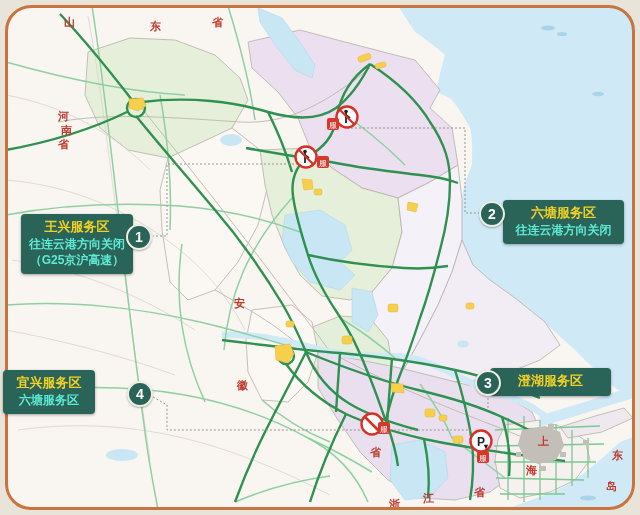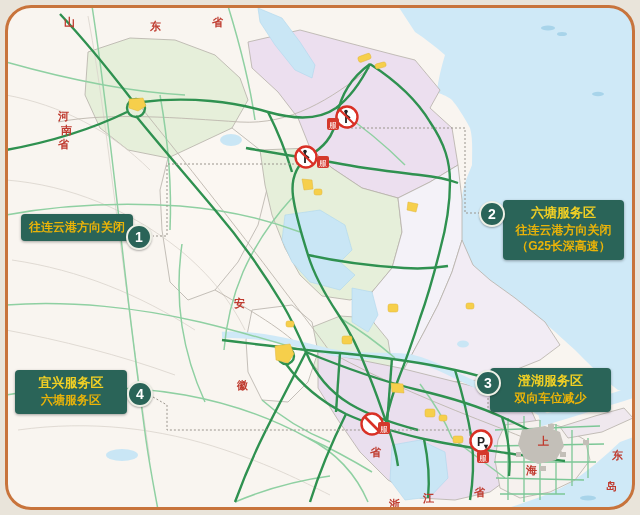--- a/index.html
+++ b/index.html
@@ -18,21 +18,21 @@
     position:absolute;left:5px;top:5px;width:630px;height:505px;
     border:3px solid #c8743c;border-radius:26px;box-sizing:border-box;
     pointer-events:none;z-index:6;
   }
   .callout{
     position:absolute;z-index:10;background:#2a6458;border-radius:4px;
     padding:5px 4px 6px 4px;text-align:center;
     box-shadow:0 1px 3px rgba(0,0,0,.35);box-sizing:border-box;
   }
   .callout-title{color:#f2d024;font-weight:bold;font-size:13px;line-height:1.3;white-space:nowrap;}
-  .callout-line{color:#eab308;font-size:12px;font-weight:bold;line-height:1.35;white-space:nowrap;}
+  .callout-line{color:#5eead4;font-size:12px;font-weight:bold;line-height:1.35;white-space:nowrap;}
   .badge{
     position:absolute;z-index:11;width:22px;height:22px;border-radius:50%;
     background:#2a6458;border:2px solid #eef0e6;color:#fff;font-weight:bold;
     font-size:14px;display:flex;align-items:center;justify-content:center;
     box-shadow:0 1px 2px rgba(0,0,0,.3);
   }
 </style>
 </head>
 <body>
 
@@ -238,44 +238,44 @@
         <text x="526" y="474">海</text>
         <text x="612" y="459">东</text>
         <text x="606" y="490">岛</text>
       </g>
     </svg>
   </div>
 
   <div class="map-frame"></div>
 
   <div class="callout" style="left:21px;top:214px;width:112px;">
+    <div class="callout-title">王兴服务区</div>
     <div class="callout-line">往连云港方向关闭</div>
+    <div class="callout-line">（G25京沪高速）</div>
   </div>
   <div class="badge" style="left:126px;top:224px;">
     <span>1</span>
   </div>
 
   <div class="callout" style="left:503px;top:200px;width:121px;">
     <div class="callout-title">六塘服务区</div>
     <div class="callout-line">往连云港方向关闭</div>
-    <div class="callout-line">（G25长深高速）</div>
   </div>
   <div class="badge" style="left:479px;top:201px;">
     <span>2</span>
   </div>
 
   <div class="callout" style="left:490px;top:368px;width:121px;">
     <div class="callout-title">澄湖服务区</div>
-    <div class="callout-line">双向车位减少</div>
   </div>
   <div class="badge" style="left:475px;top:370px;">
     <span>3</span>
   </div>
 
-  <div class="callout" style="left:15px;top:370px;width:112px;">
+  <div class="callout" style="left:3px;top:370px;width:92px;">
     <div class="callout-title">宜兴服务区</div>
     <div class="callout-line">六塘服务区</div>
   </div>
   <div class="badge" style="left:127px;top:381px;">
     <span>4</span>
   </div>
 
 </div>
 
 </body></html>

